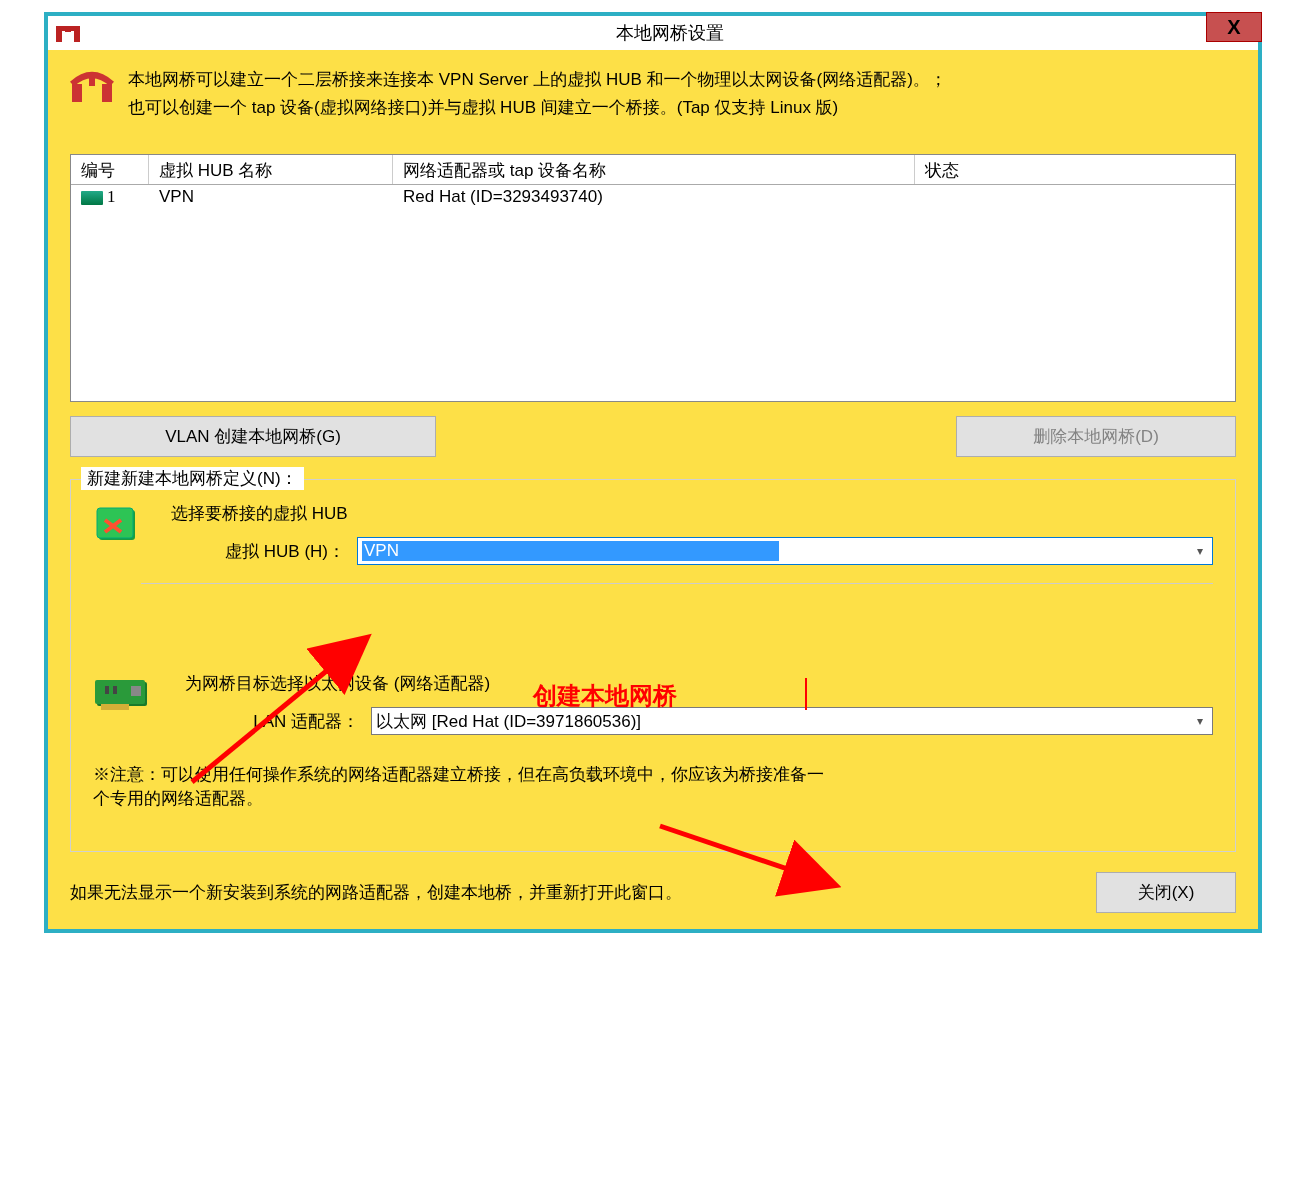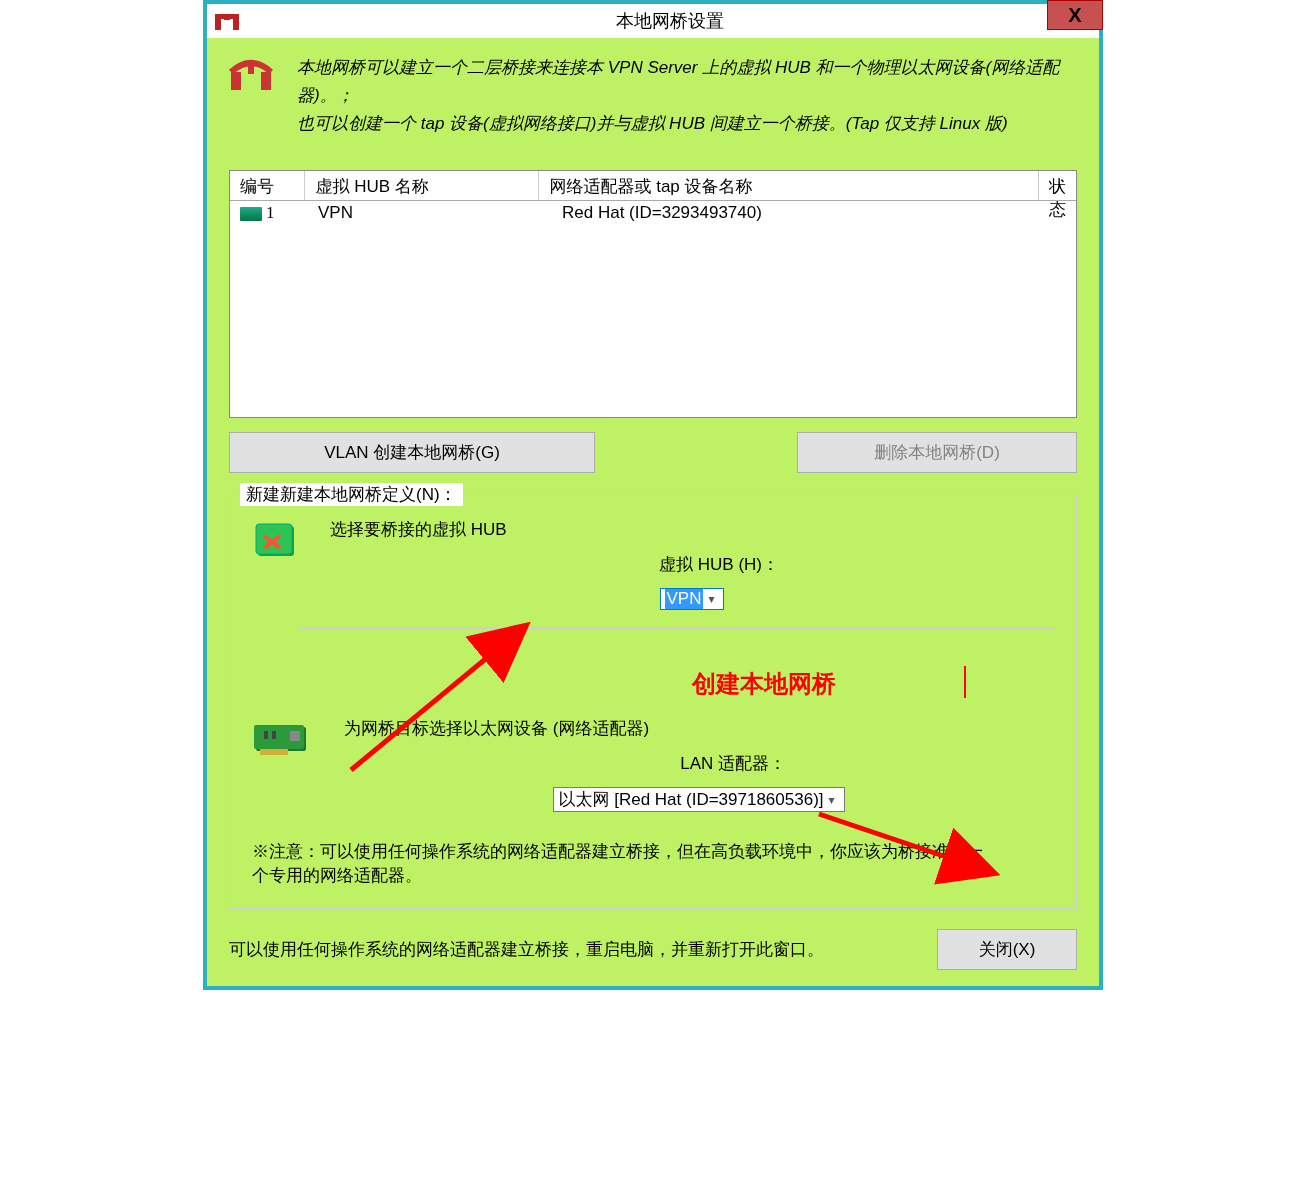--- a/index.html
+++ b/index.html
@@ -1,51 +1,51 @@
 <!DOCTYPE html>
 <html><head>
 <meta charset="utf-8">
 <style>
   * { box-sizing: border-box; margin: 0; padding: 0; }
   body { font-family: "Microsoft YaHei", SimSun, sans-serif; font-size: 16px; background: #fff; }
-  .window { width: 900px; border: 4px solid #2dafc4; background: #bef264; margin: 0 auto; padding-bottom: 10px; }
+  .window { width: 1218px; border: 4px solid #2dafc4; background: #fde047; margin: 12px auto; padding-bottom: 10px; }
   .titlebar { height: 34px; background: #fff; display: flex; align-items: center; position: relative; }
   .title-icon { width: 28px; height: 18px; margin-left: 6px; }
   .title-text { flex: 1; text-align: center; font-size: 18px; color: #000; font-weight: normal; }
   .close-btn { width: 56px; height: 30px; background: #c75050; color: #000; font-size: 20px; font-weight: bold; display: flex; align-items: center; justify-content: center; cursor: pointer; border: 1px solid #a00; position: absolute; right: -4px; top: -4px; }
   .content { padding: 16px 22px 0 22px; }
-  .intro { display: flex; gap: 24px; margin-bottom: 32px; font-style: italic; }
+  .intro { display: flex; gap: 14px; margin-bottom: 32px; }
   .intro-icon { width: 44px; height: 32px; margin-top: 4px; flex-shrink: 0; }
   .intro-text { font-size: 17px; line-height: 28px; color: #000; }
   .table { border: 1px solid #888; height: 248px; background: #fff; }
   .thead { display: flex; border-bottom: 1px solid #aaa; height: 30px; }
   .th { padding: 4px 10px; border-right: 1px solid #ccc; font-size: 17px; color: #000; }
   .th:last-child { border-right: none; }
   .c1 { width: 78px; font-family: Liberation Serif, serif; }
   .c2 { width: 244px; }
   .c3 { width: 522px; }
   .c4 { flex: 1; }
   .trow { display: flex; }
   .td { padding: 2px 10px; font-size: 17px; }
   .row-icon { display: inline-block; width: 22px; height: 14px; background: linear-gradient(#2a8, #074); border-radius: 1px; margin-right: 4px; vertical-align: middle; }
   .btn-row { display: flex; justify-content: space-between; margin-top: 14px; margin-bottom: 22px; }
   .btn { background: #e1e1e1; border: 1px solid #adadad; padding: 8px 0; font-size: 17px; text-align: center; cursor: pointer; }
   .btn.disabled { color: #838383; }
   .btn-vlan { width: 366px; }
   .btn-del { width: 280px; }
   .btn-create { width: 280px; }
   .btn-close { width: 140px; }
-  .group { border: 1px solid #d0d0d0; padding: 20px 22px 20px 22px; position: relative; margin-bottom: 14px; }
+  .group { border: 1px solid #d0d0d0; padding: 20px 22px 40px 22px; position: relative; margin-bottom: 14px; }
   .group-title { position: absolute; top: -13px; left: 10px; background: #fff; padding: 0 6px; font-size: 17px; }
   .sec-row { display: flex; align-items: flex-start; gap: 30px; margin-bottom: 10px; }
   .hub-icon { width: 48px; height: 48px; flex-shrink: 0; }
   .nic-icon { width: 62px; height: 40px; flex-shrink: 0; }
   .sec-body { flex: 1; }
   .sec-head { font-size: 17px; margin-bottom: 12px; padding-top: 2px; }
-  .field-row { display: flex; align-items: center; gap: 12px; flex-direction: column; }
+  .field-row { display: flex; align-items: center; gap: 12px; }
   .field-label { font-size: 17px; width: 174px; text-align: right; }
   .combo { flex: 1; height: 28px; border: 1px solid #7a7a7a; background: #fff; display: flex; align-items: center; padding: 0 4px; position: relative; }
   .combo.selected { border: 1px solid #0078d7; }
   .combo-val { flex: 1; font-size: 17px; }
   .combo-val.hl { background: #3399ff; color: #fff; padding: 0 2px; display: inline-block; }
   .combo-arrow { width: 16px; text-align: center; color: #555; font-size: 12px; }
   .hr { border: none; border-top: 1px solid #ccc; margin: 18px 0 86px 48px; }
   .note-row { display: flex; align-items: flex-end; justify-content: space-between; margin-top: 28px; }
   .note { font-size: 17px; line-height: 24px; max-width: 740px; }
   .footer { display: flex; align-items: center; justify-content: space-between; padding: 6px 22px 6px 22px; }
@@ -146,21 +146,21 @@
         </div>
       </div>
 
       <div class="note-row">
         <div class="note">※注意：可以使用任何操作系统的网络适配器建立桥接，但在高负载环境中，你应该为桥接准备一个专用的网络适配器。</div>
       </div>
     </div>
   </div>
 
   <div class="footer">
-    <div class="footer-text">可以使用任何操作系统的网络适配器建立桥接，重启电脑，并重新打开此窗口。</div>
+    <div class="footer-text">如果无法显示一个新安装到系统的网路适配器，创建本地桥，并重新打开此窗口。</div>
     <div class="btn btn-close">关闭(X)</div>
   </div>
 
   <div class="annotation" style="left:485px; top:664px;">创建本地网桥</div>
   <svg class="overlay" width="1131" height="1020">
     <defs>
       <marker id="ah" markerWidth="12" markerHeight="12" refX="10" refY="6" orient="auto">
         <path d="M0,0 L12,6 L0,12 Z" fill="#ff0000"></path>
       </marker>
     </defs>

